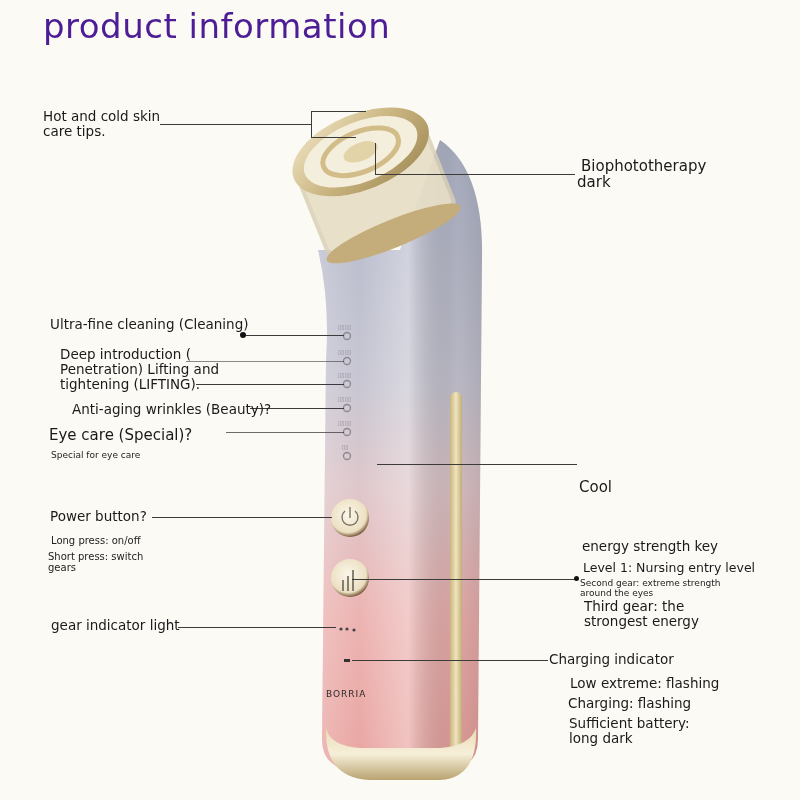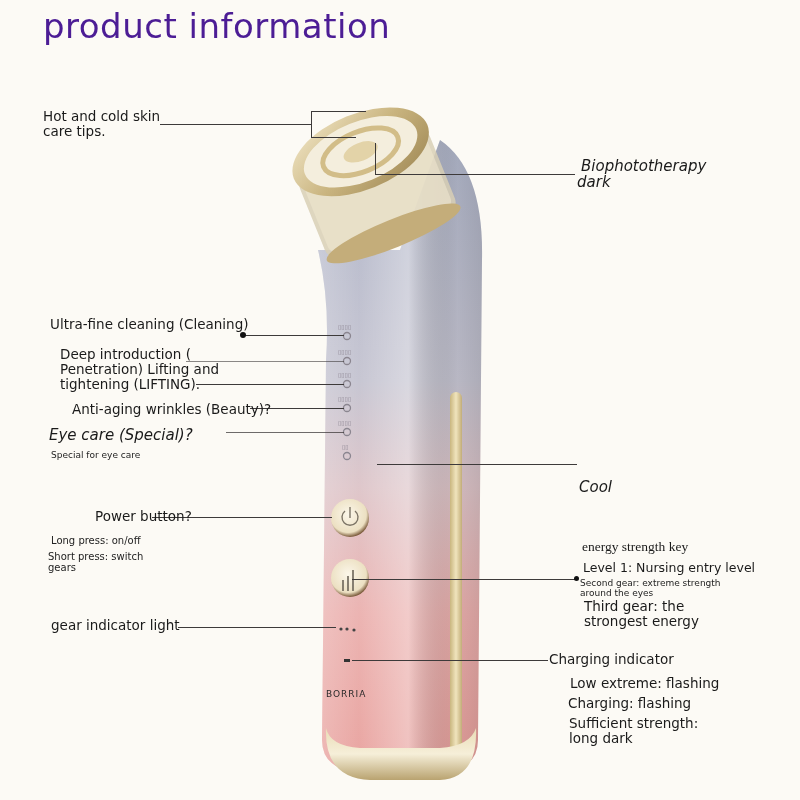--- a/index.html
+++ b/index.html
@@ -1,21 +1,21 @@
 <!DOCTYPE html>
 <html><head>
 <meta charset="utf-8">
 <style>
   html, body { margin:0; padding:0; }
   body { width:800px; height:800px; background:#fcfaf5; position:relative; overflow:hidden;
          font-family:"DejaVu Sans", "Liberation Sans", sans-serif; color:#1a1a1a; }
   .abs { position:absolute; }
   .title { left:43px; top:6px; font-size:34px; font-weight:400; letter-spacing:0.5px; color:#4c1d95; }
   .lbl { font-size:13.5px; line-height:15px; color:#1a1a1a; white-space:nowrap; }
-  .lbl-lg { font-size:15px; line-height:16px;font-style:italic; }
+  .lbl-lg { font-size:15px; line-height:16px; }
   .lbl-sm { font-size:10px; line-height:11px; color:#222; }
   .lbl-xs { font-size:9px; line-height:10px; color:#222; }
   .line { position:absolute; height:1px; background:#3d3a3a; }
   .vline { position:absolute; width:1px; background:#3d3a3a; }
   .dot { position:absolute; width:6px; height:6px; border-radius:50%; background:#111; }
   svg.device { position:absolute; left:0; top:0; }
 </style>
 </head>
 <body>
 
@@ -156,39 +156,39 @@
   <div>tightening (LIFTING).</div>
 </div>
 
 <div class="abs lbl" style="left:52px; top:402px;margin-left:20px;">Anti-aging wrinkles (Beauty)?</div>
 
 <div class="abs lbl lbl-lg" style="left:49px; top:427px;">Eye care (Special)?</div>
 <div class="abs lbl-xs" style="left:51px; top:450px;">Special for eye care</div>
 
 <div class="abs lbl lbl-lg" style="left:579px; top:455px;margin-top:24px;">Cool</div>
 
-<div class="abs lbl" style="left:50px; top:509px;margin-left:45px;">Power button?</div>
+<div class="abs lbl" style="left:50px; top:509px;">Power button?</div>
 <div class="abs lbl-sm" style="left:51px; top:535px;">Long press: on/off</div>
 <div class="abs lbl-sm" style="left:48px; top:551px;">
   <div>Short press: switch</div>
   <div>gears</div>
 </div>
 
-<div class="abs lbl" style="left:582px; top:539px;font-family:Liberation Serif, serif;">energy strength key</div>
+<div class="abs lbl" style="left:582px; top:539px;">energy strength key</div>
 <div class="abs lbl" style="left:583px; top:560px; font-size:12.5px;">Level 1: Nursing entry level</div>
 <div class="abs lbl-xs" style="left:580px; top:578px;">
   <div>Second gear: extreme strength</div>
   <div>around the eyes</div>
 </div>
 <div class="abs lbl" style="left:584px; top:599px;">
   <div>Third gear: the</div>
   <div>strongest energy</div>
 </div>
 
 <div class="abs lbl" style="left:51px; top:618px;">gear indicator light</div>
 
 <div class="abs lbl" style="left:549px; top:652px;">Charging indicator</div>
 <div class="abs lbl" style="left:570px; top:676px;">Low extreme: flashing</div>
 <div class="abs lbl" style="left:568px; top:696px;">Charging: flashing</div>
 <div class="abs lbl" style="left:569px; top:716px;">
-  <div>Sufficient strength:</div>
+  <div>Sufficient battery:</div>
   <div>long dark</div>
 </div>
 
 </body></html>

